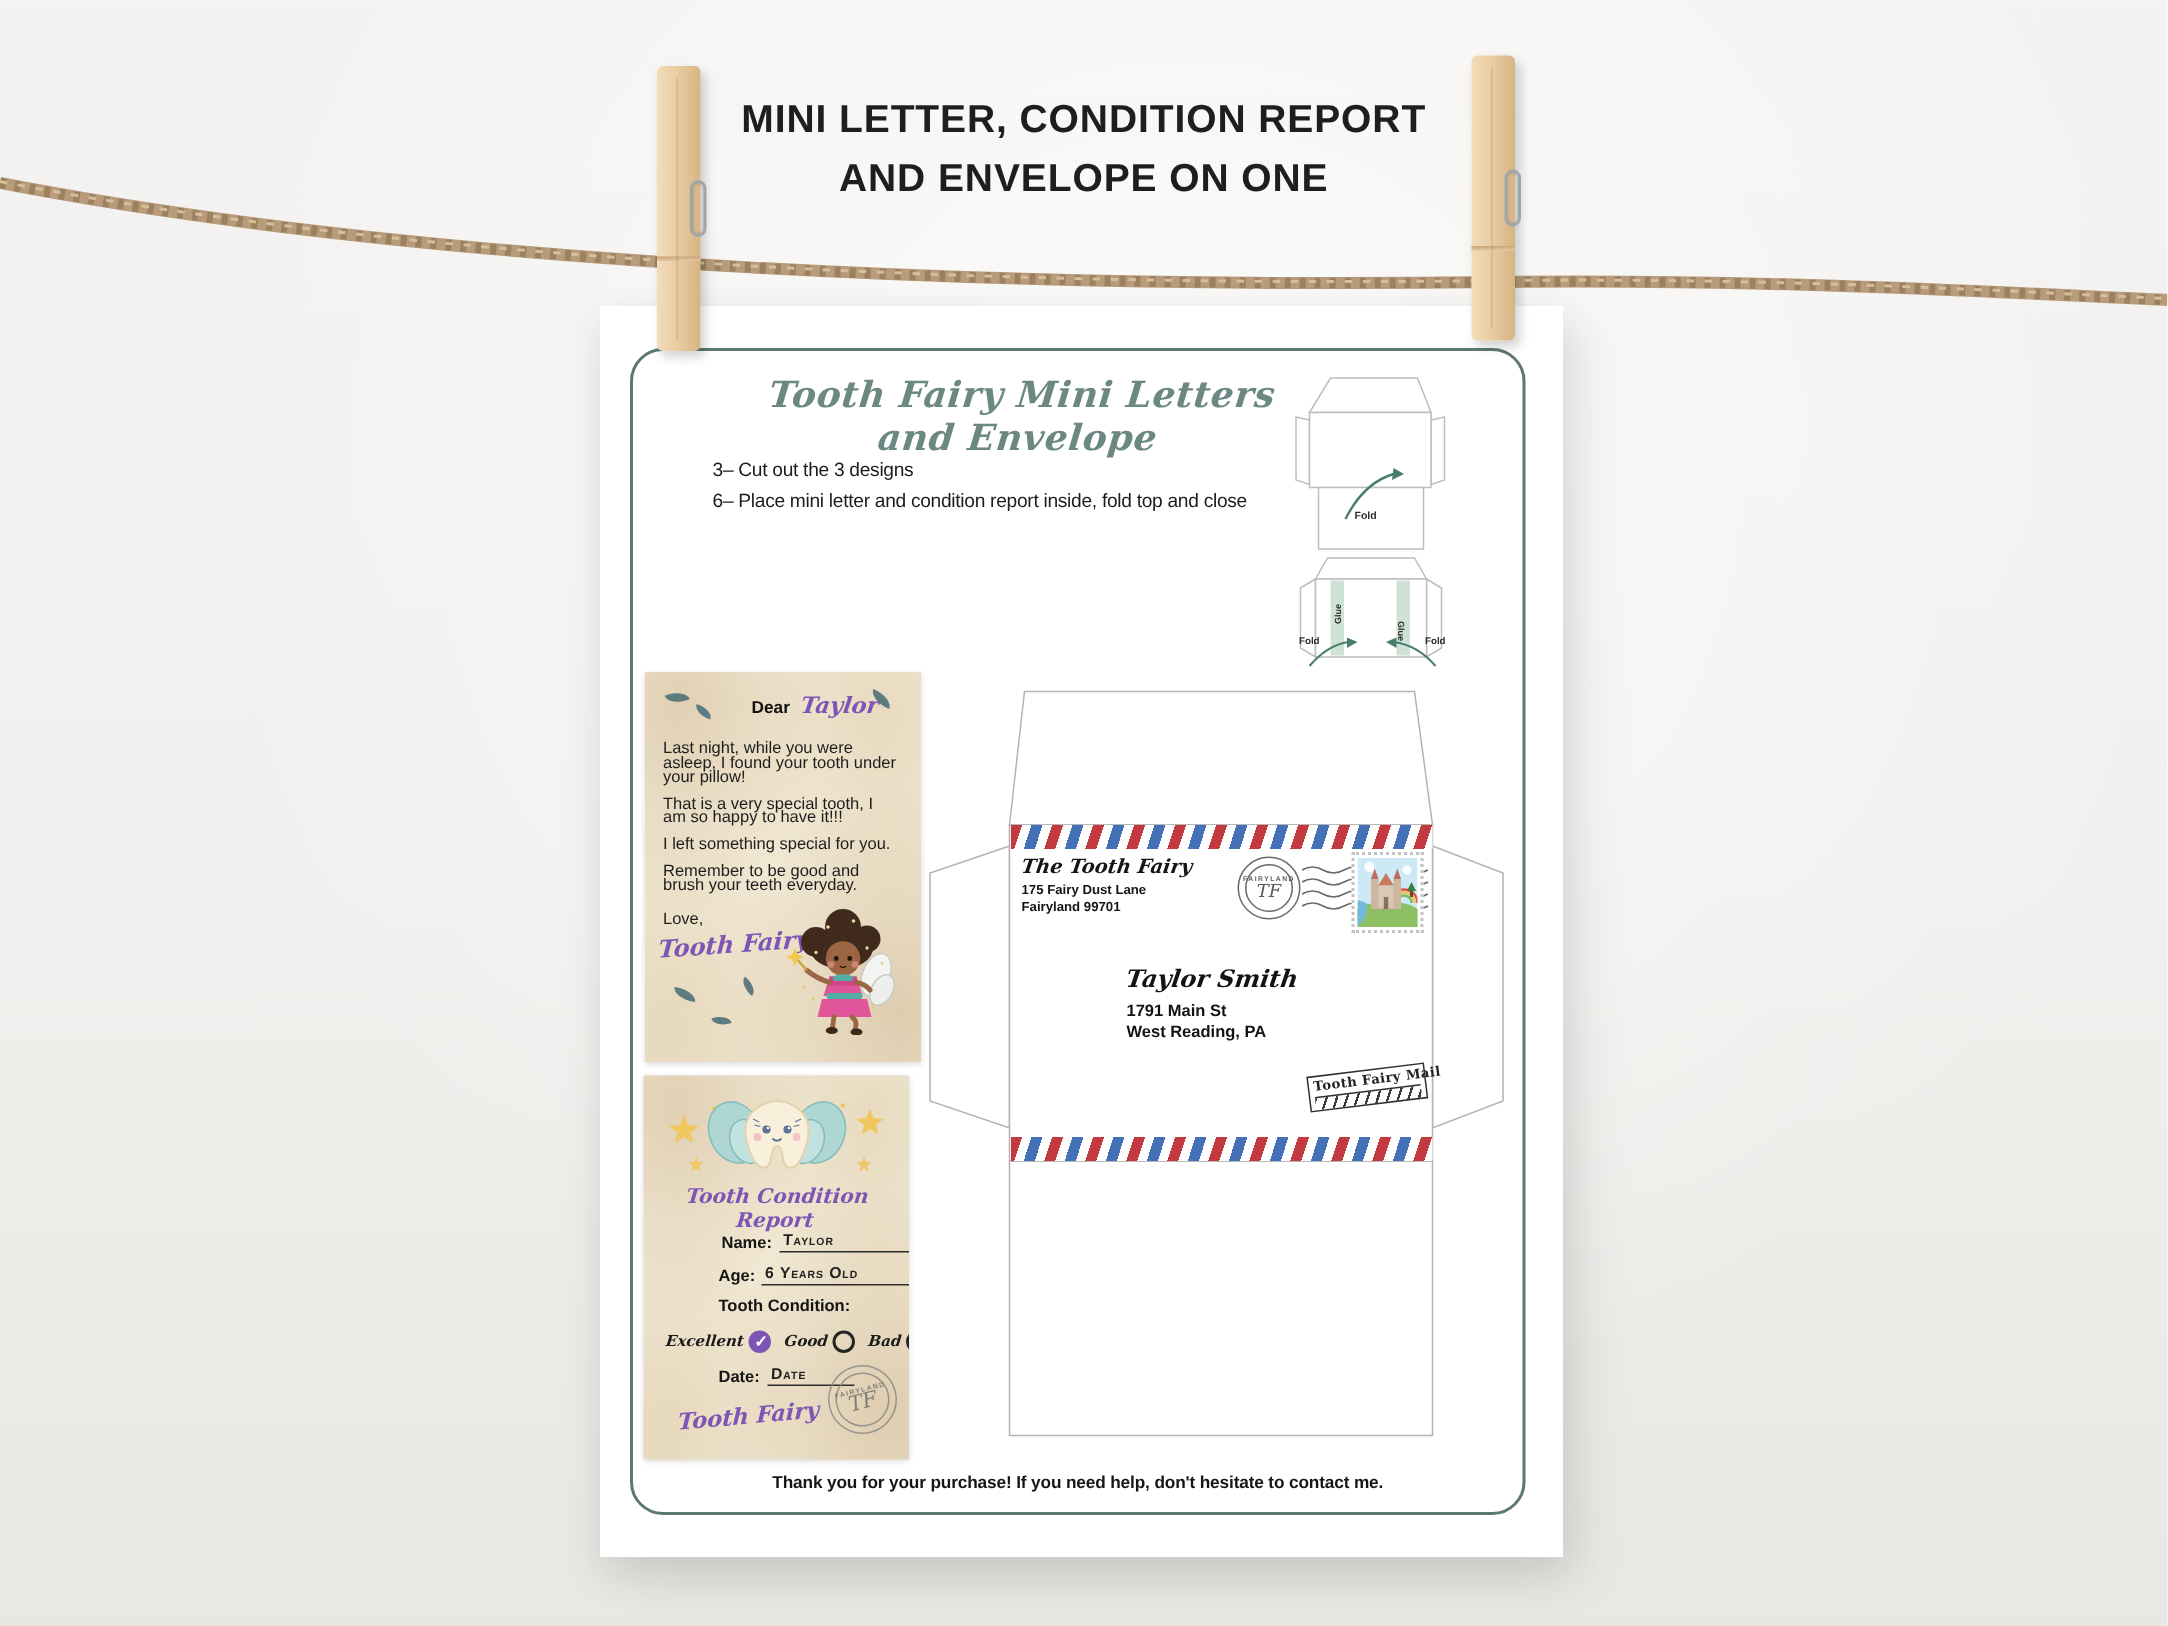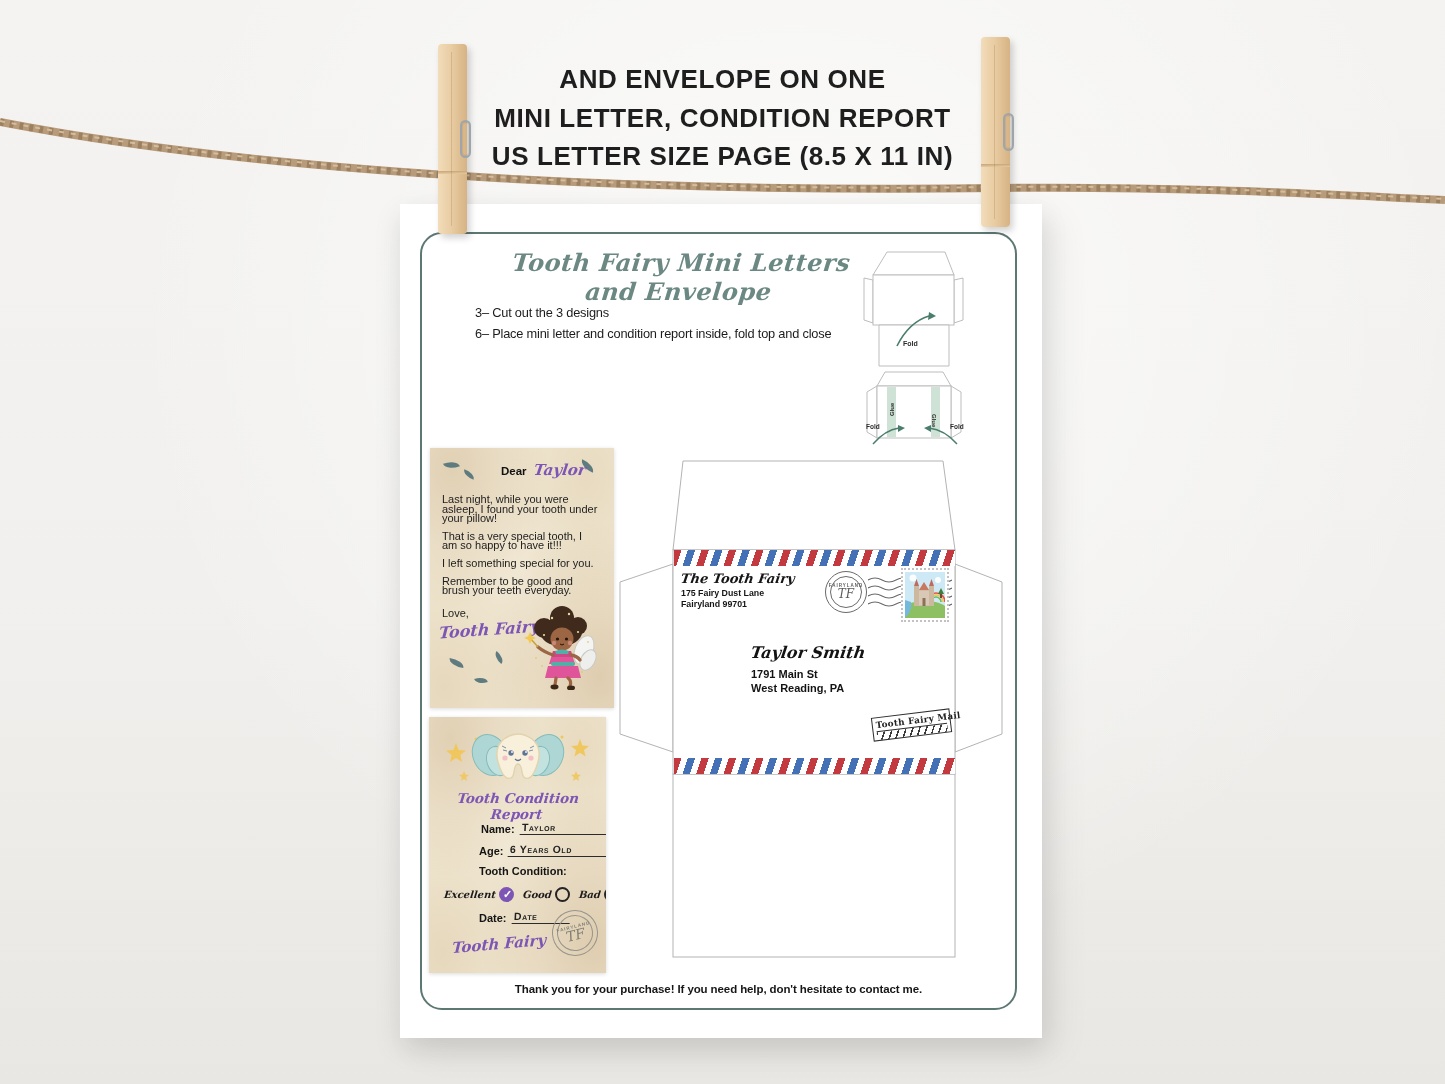--- a/index.html
+++ b/index.html
@@ -177,23 +177,22 @@
 </head>
 <body>
 
 <svg class="rope-svg" viewBox="0 0 1445 240">
   <path d="M0,122 C 300,180 700,192 1000,188 C 1200,186 1350,196 1445,200" fill="none" stroke="#b79b7a" stroke-width="8"></path>
   <path d="M0,122 C 300,180 700,192 1000,188 C 1200,186 1350,196 1445,200" fill="none" stroke="#9c8161" stroke-width="7" stroke-dasharray="4 6"></path>
   <path d="M0,121 C 300,179 700,191 1000,187 C 1200,185 1350,195 1445,199" fill="none" stroke="#d6bd9b" stroke-width="2" stroke-dasharray="5 7"></path>
 </svg>
 
 <div class="headline">
+  <div>MINI LETTER, CONDITION REPORT</div>
   <div>AND ENVELOPE ON ONE</div>
-  <div>MINI LETTER, CONDITION REPORT</div>
-  <div>US LETTER SIZE PAGE (8.5 X 11 IN)</div>
 </div>
 
 <div class="pin pin-left">
     <div class="spring"></div>
   </div>
 <div class="pin pin-right">
     <div class="spring"></div>
   </div>
 
 <div class="page">

